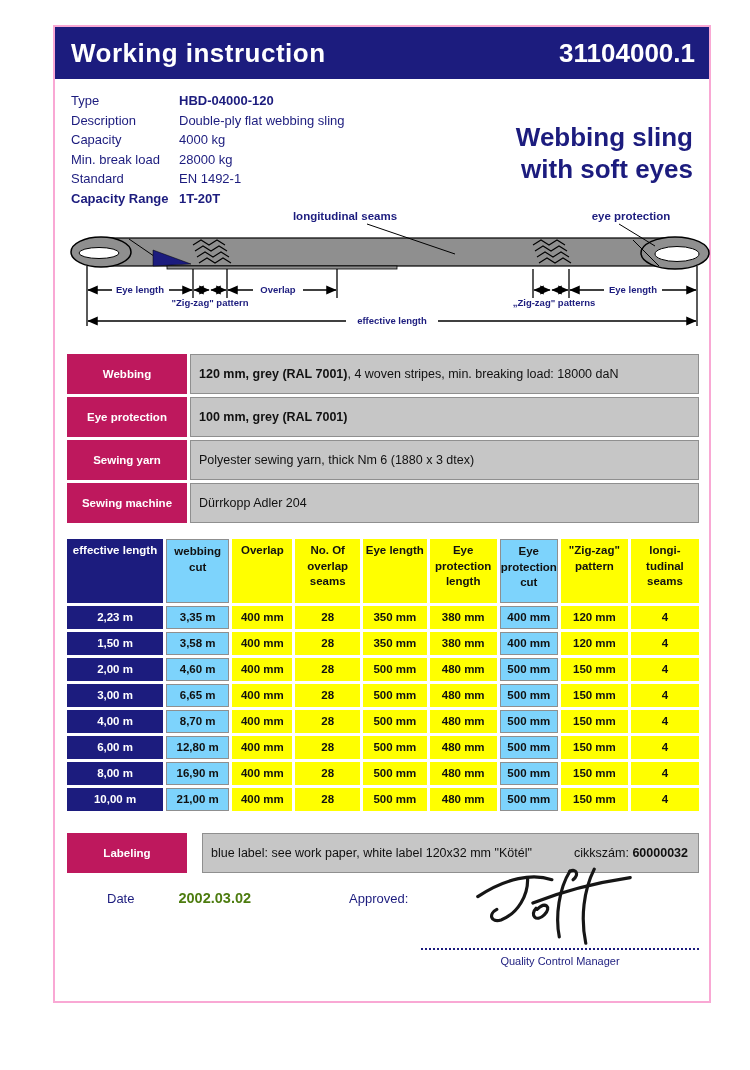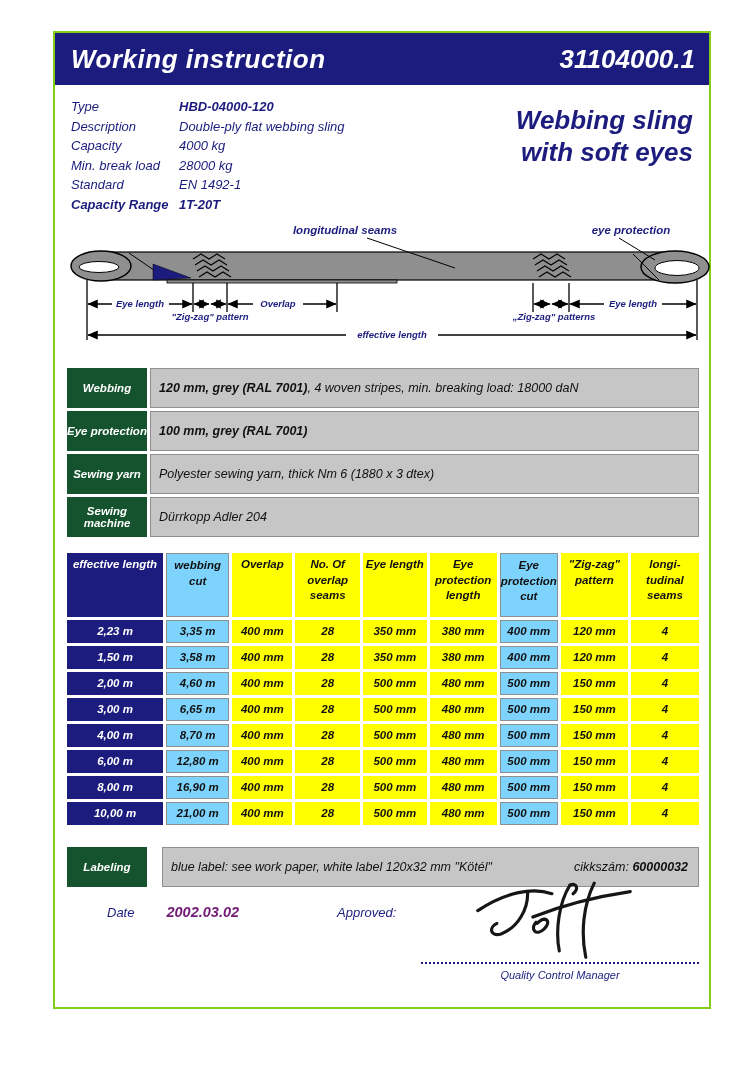--- a/index.html
+++ b/index.html
@@ -3,56 +3,56 @@
 <meta charset="utf-8">
 <style>
   * { box-sizing: border-box; margin: 0; padding: 0; }
   body {
     width: 750px; height: 1070px; position: relative;
     background: #ffffff;
     font-family: "Liberation Sans", sans-serif;
     color: #111;
   }
   .frame {
-    position: absolute; left: 53px; top: 31px;
+    position: absolute; left: 53px; top: 25px;
     width: 658px; height: 978px;
-    border: 2px solid #84cc16; background: #fff; font-style: italic;
+    border: 2px solid #f9a8d4; background: #fff;
   }
   
   .band {
     height: 52px; background: #1c1c7e; color: #fff;
     display: flex; justify-content: space-between; align-items: center;
     padding: 0 14px 0 16px;
   }
   .band .ttl { font-size: 26px; font-weight: bold; letter-spacing: 0.5px; }
   .band .num { font-size: 26px; font-weight: bold; }
 
   .content { padding: 12px 10px 0 12px; }
 
   
-  .top { display: flex; justify-content: space-between; }
+  .top { display: flex; justify-content: space-between; align-items: center; }
   .info-col { padding-left: 4px; }
   .info-row { display: flex; font-size: 13px; color: #1c1c7e; line-height: 19.5px; }
   .info-label { width: 108px; }
   .b { font-weight: bold; }
   .product-title {
     text-align: right; color: #1c1c7e; font-size: 26px; font-weight: bold;
     line-height: 1.22; margin-top: 8px; padding-right: 6px;
   }
 
   
-  .diagram-wrap { margin-top: 8px; }
+  .diagram-wrap { margin-top: 0; }
   .dlabel { font-size: 9.5px; font-weight: bold; fill: #1c1c7e; }
   .dlabel.big { font-size: 11.5px; }
 
   
   .spec-rows { margin-top: 12px; }
   .spec-row { display: flex; margin-bottom: 3px; }
   .spec-label {
-    width: 80px; min-height: 39px; background: #14532d; color: #fff;
+    width: 120px; min-height: 39px; background: #be185d; color: #fff;
     font-weight: bold; font-size: 11.5px; text-align: center;
     display: flex; align-items: center; justify-content: center;
     margin-right: 3px; flex: none;
   }
   .spec-value {
     flex: 1; background: #c6c6c6; border: 1px solid #8f8f8f;
     font-size: 12.5px; display: flex; align-items: center; padding: 12px 8px;
     gap: 0;
   }
   .spec-value span { white-space: pre-wrap; }
@@ -80,21 +80,21 @@
   .yellow { background: #ffff00; color: #111; }
 
   
   .labeling { margin-top: 19px; gap: 12px; }
   .labeling .spec-value { justify-content: space-between; }
   .cikkszam { white-space: nowrap; padding-right: 2px; }
 
   
   .footer { display: flex; margin-top: 10px; align-items: flex-start; }
   .f-date-label { margin-left: 40px; font-size: 13px; color: #1c1c7e; padding-top: 8px; }
-  .f-date-value { margin-left: 32px; font-size: 14.5px; font-weight: bold; color: #701a75; padding-top: 7px; }
+  .f-date-value { margin-left: 44px; font-size: 14.5px; font-weight: bold; color: #4d7c0f; padding-top: 7px; }
   .f-approved { margin-left: 98px; font-size: 13px; color: #1c1c7e; padding-top: 8px; }
   .sig-block { margin-left: auto; width: 278px; position: relative; height: 84px; }
   .sig-line { position: absolute; left: 0; right: 0; bottom: 17px; border-top: 2px dotted #1c1c7e; }
   .sig-title { position: absolute; bottom: 0; width: 100%; text-align: center; font-size: 11px; color: #1c1c7e; }
   .sig-svg { position: absolute; top: -16px; left: 48px; z-index: 2; }
 </style>
 </head>
 <body>
 
 <div class="frame">

